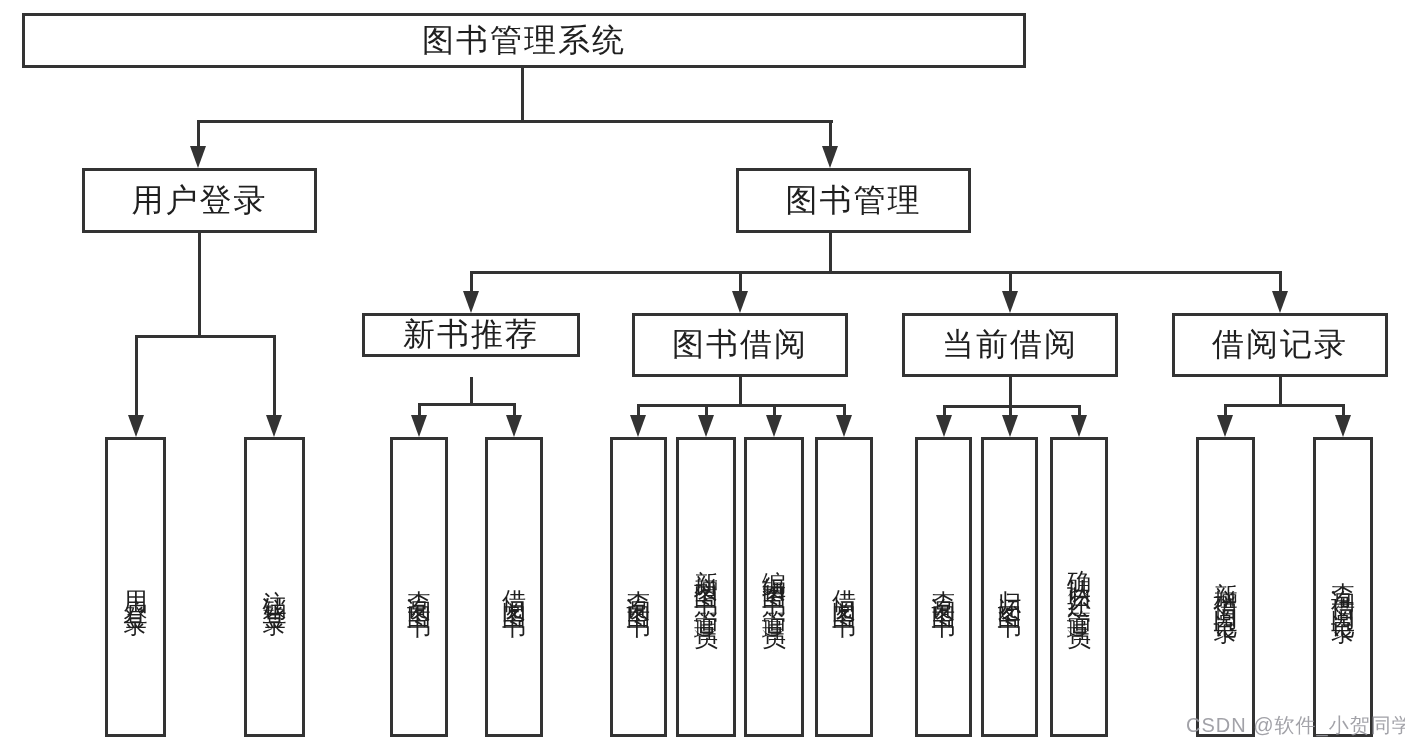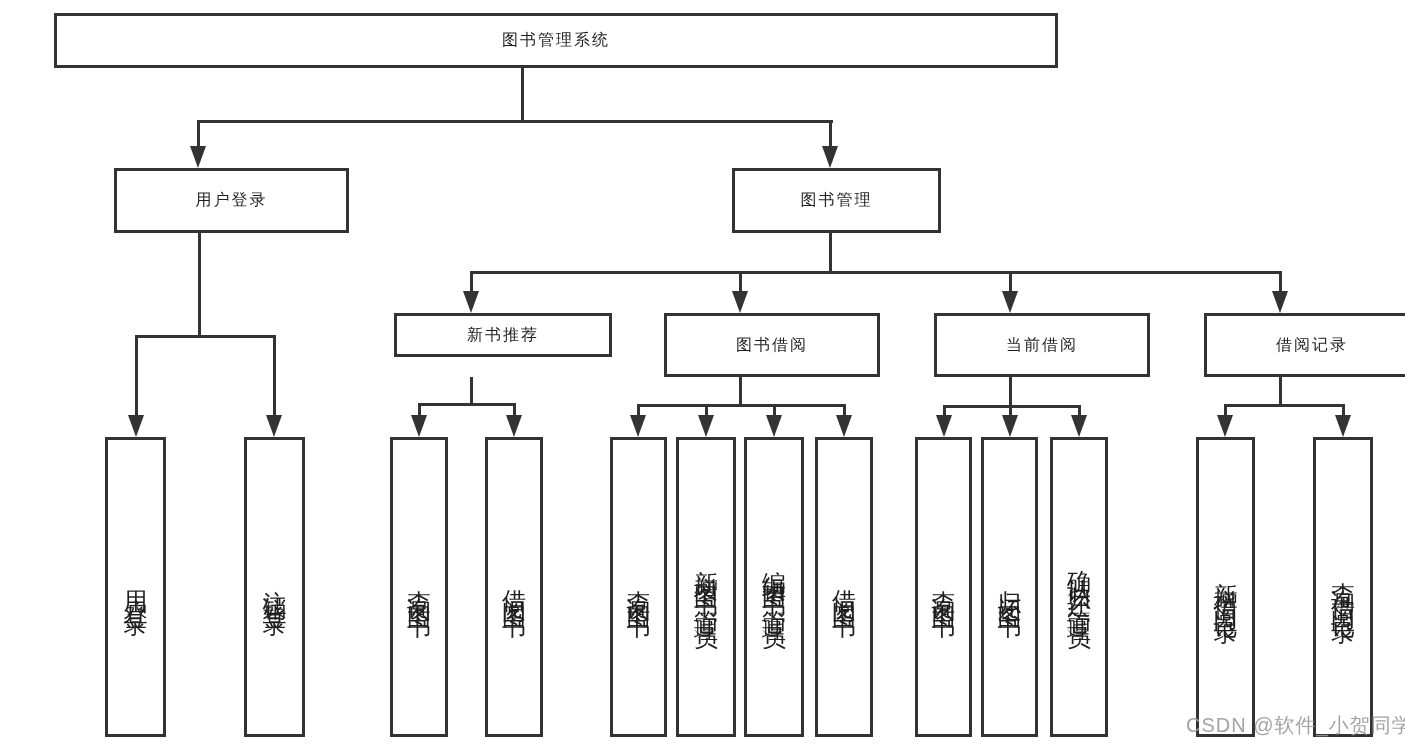--- a/index.html
+++ b/index.html
@@ -14,21 +14,21 @@
   .node {
     position: absolute;
     box-sizing: border-box;
     border: 3px solid #333333;
     background: #ffffff;
     display: flex;
     align-items: center;
     justify-content: center;
     color: #1f1f1f;
   }
-  .node.h { font-size: 16px; letter-spacing: 2px; margin-left: 32px; }
+  .node.h { font-size: 32px; letter-spacing: 2px; }
   .node.leaf .vtext {
     writing-mode: vertical-rl;
     text-orientation: mixed;
     font-size: 24px;
     letter-spacing: 8px;
     line-height: 1;
     color: #1f1f1f;
     white-space: nowrap;
   }
   .ln {
@@ -64,21 +64,21 @@
   <div class="node h" style="left:22px;top:13px;width:1004px;height:55px">图书管理系统</div>
 
   <div class="ln vln" style="left:521px;top:68px;height:53px"></div>
   <div class="ln hln" style="left:197px;top:120px;width:636px"></div>
   <div class="ln vln" style="left:197px;top:120px;height:28px"></div>
   <div class="ah" style="left:190px;top:146px"></div>
   <div class="ln vln" style="left:829px;top:120px;height:28px"></div>
   <div class="ah" style="left:822px;top:146px"></div>
 
   <div class="node h" style="left:82px;top:168px;width:235px;height:65px">用户登录</div>
-  <div class="node h" style="left:700px;top:168px;width:209px;height:65px">图书管理</div>
+  <div class="node h" style="left:736px;top:168px;width:235px;height:65px">图书管理</div>
 
   <div class="ln vln" style="left:198px;top:233px;height:103px"></div>
   <div class="ln hln" style="left:135px;top:335px;width:140px"></div>
   <div class="ln vln" style="left:135px;top:335px;height:82px"></div>
   <div class="ah" style="left:128px;top:415px"></div>
   <div class="ln vln" style="left:273px;top:335px;height:82px"></div>
   <div class="ah" style="left:266px;top:415px"></div>
 
   <div class="ln vln" style="left:829px;top:233px;height:40px"></div>
   <div class="ln hln" style="left:470px;top:271px;width:811px"></div>

